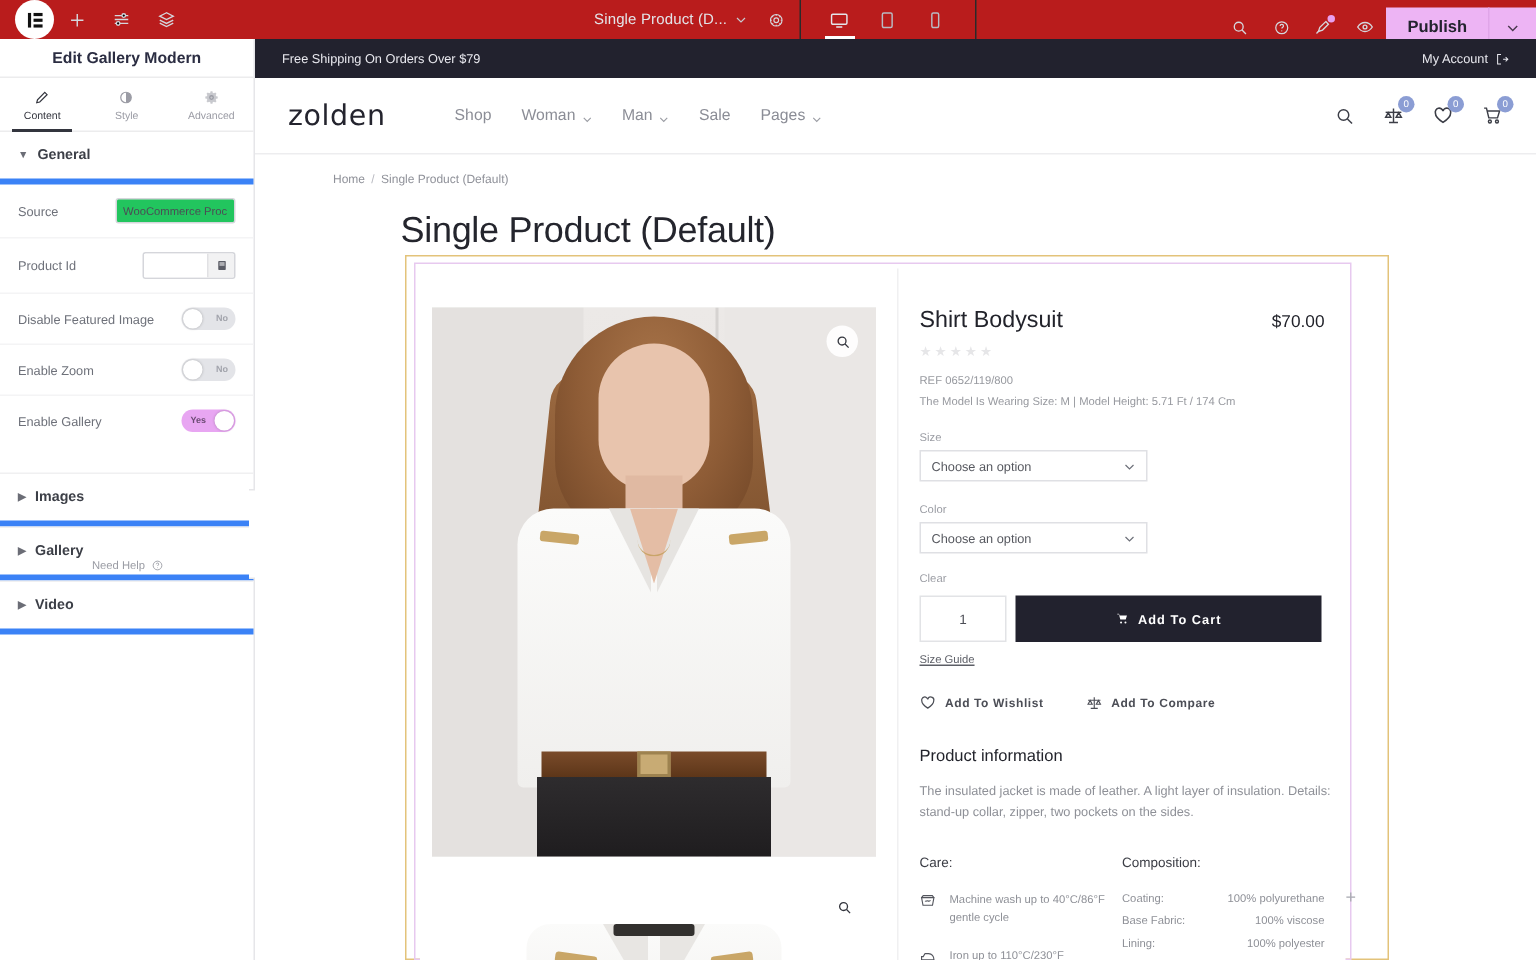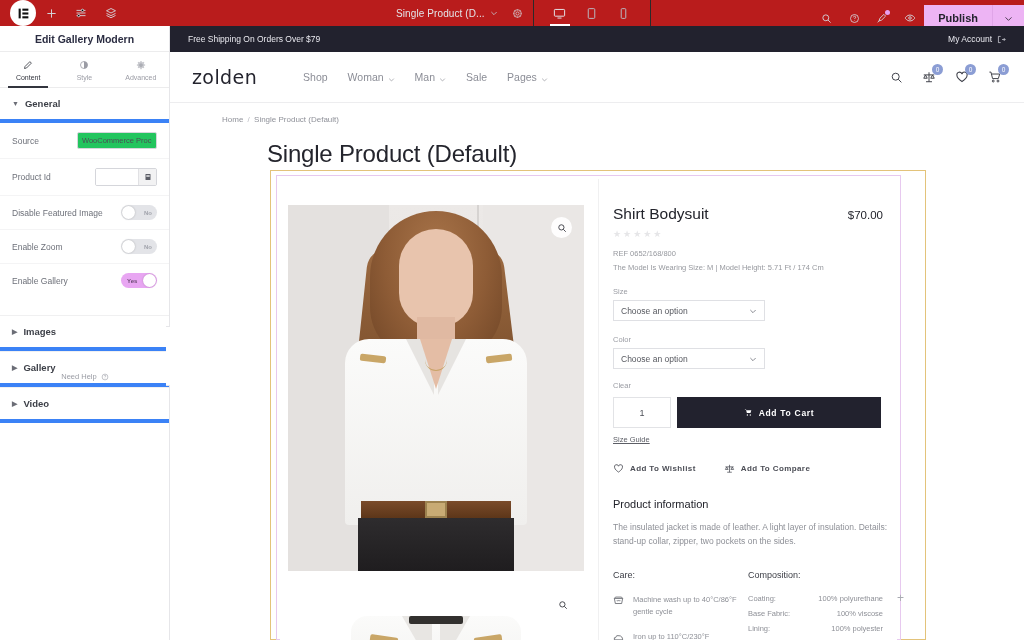--- a/index.html
+++ b/index.html
@@ -714,21 +714,21 @@
           </div>
         </div>
       </div>
 
       <div class="pinfo">
         <div class="pname-row">
           <span class="pname">Shirt Bodysuit</span>
           <span class="pprice">$70.00</span>
         </div>
         <div class="stars">★★★★★</div>
-        <div class="pref">REF 0652/168/800</div>
+        <div class="pref">REF 0652/119/800</div>
         <div class="pref" style="margin-top:2px">The Model Is Wearing Size: M | Model Height: 5.71 Ft / 174 Cm</div>
 
         <div class="fld-label">Size</div>
         <div class="fld-select">
           <span>Choose an option</span>
           <svg width="8" height="8" viewBox="0 0 12 12">
               <path d="M2 4.5L6 8.5l4-4" stroke="#6d7079" stroke-width="1.2" fill="none"></path>
             </svg>
         </div>
 

